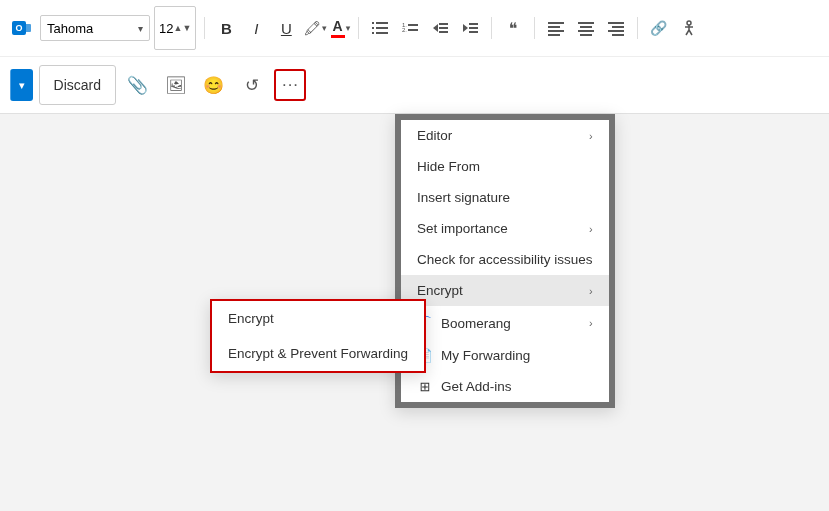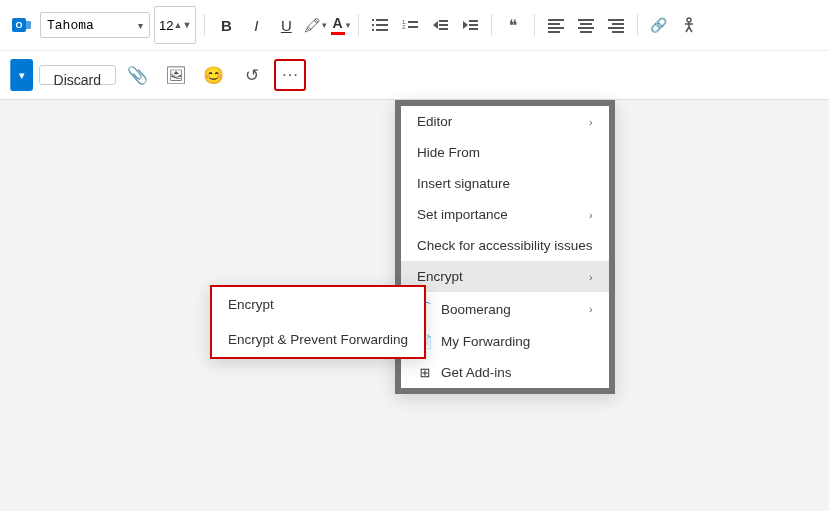--- a/index.html
+++ b/index.html
@@ -34,37 +34,36 @@
       padding: 2px 6px;
       font-size: 13px;
       height: 26px;
       min-width: 110px;
       background: #fff;
     }
 
     .font-name-text {
       flex: 1;
       font-size: 13px;
-      font-family: Liberation Mono, monospace;
     }
 
     .font-dropdown-arrow {
       font-size: 10px;
       color: #555;
       margin-left: 4px;
     }
 
     .font-size-box {
       display: flex;
       align-items: center;
       border: 1px solid #ccc;
       border-radius: 2px;
       padding: 2px 4px;
       font-size: 13px;
-      height: 38px;
+      height: 44px;
       min-width: 42px;
       background: #fff;
     }
 
     .toolbar-sep {
       width: 1px;
       height: 22px;
       background: #ddd;
       margin: 0 4px;
     }
@@ -143,21 +142,21 @@
       height: 32px;
     }
 
     .discard-btn {
       background: #fff;
       border: 1px solid #ccc;
       border-radius: 3px;
       padding: 6px 14px;
       font-size: 14px;
       cursor: pointer;
-      height: 20px;
+      height: 40px;
       color: #333;
     }
 
     .action-icon-btn {
       display: flex;
       align-items: center;
       justify-content: center;
       width: 32px;
       height: 32px;
       border: none;

